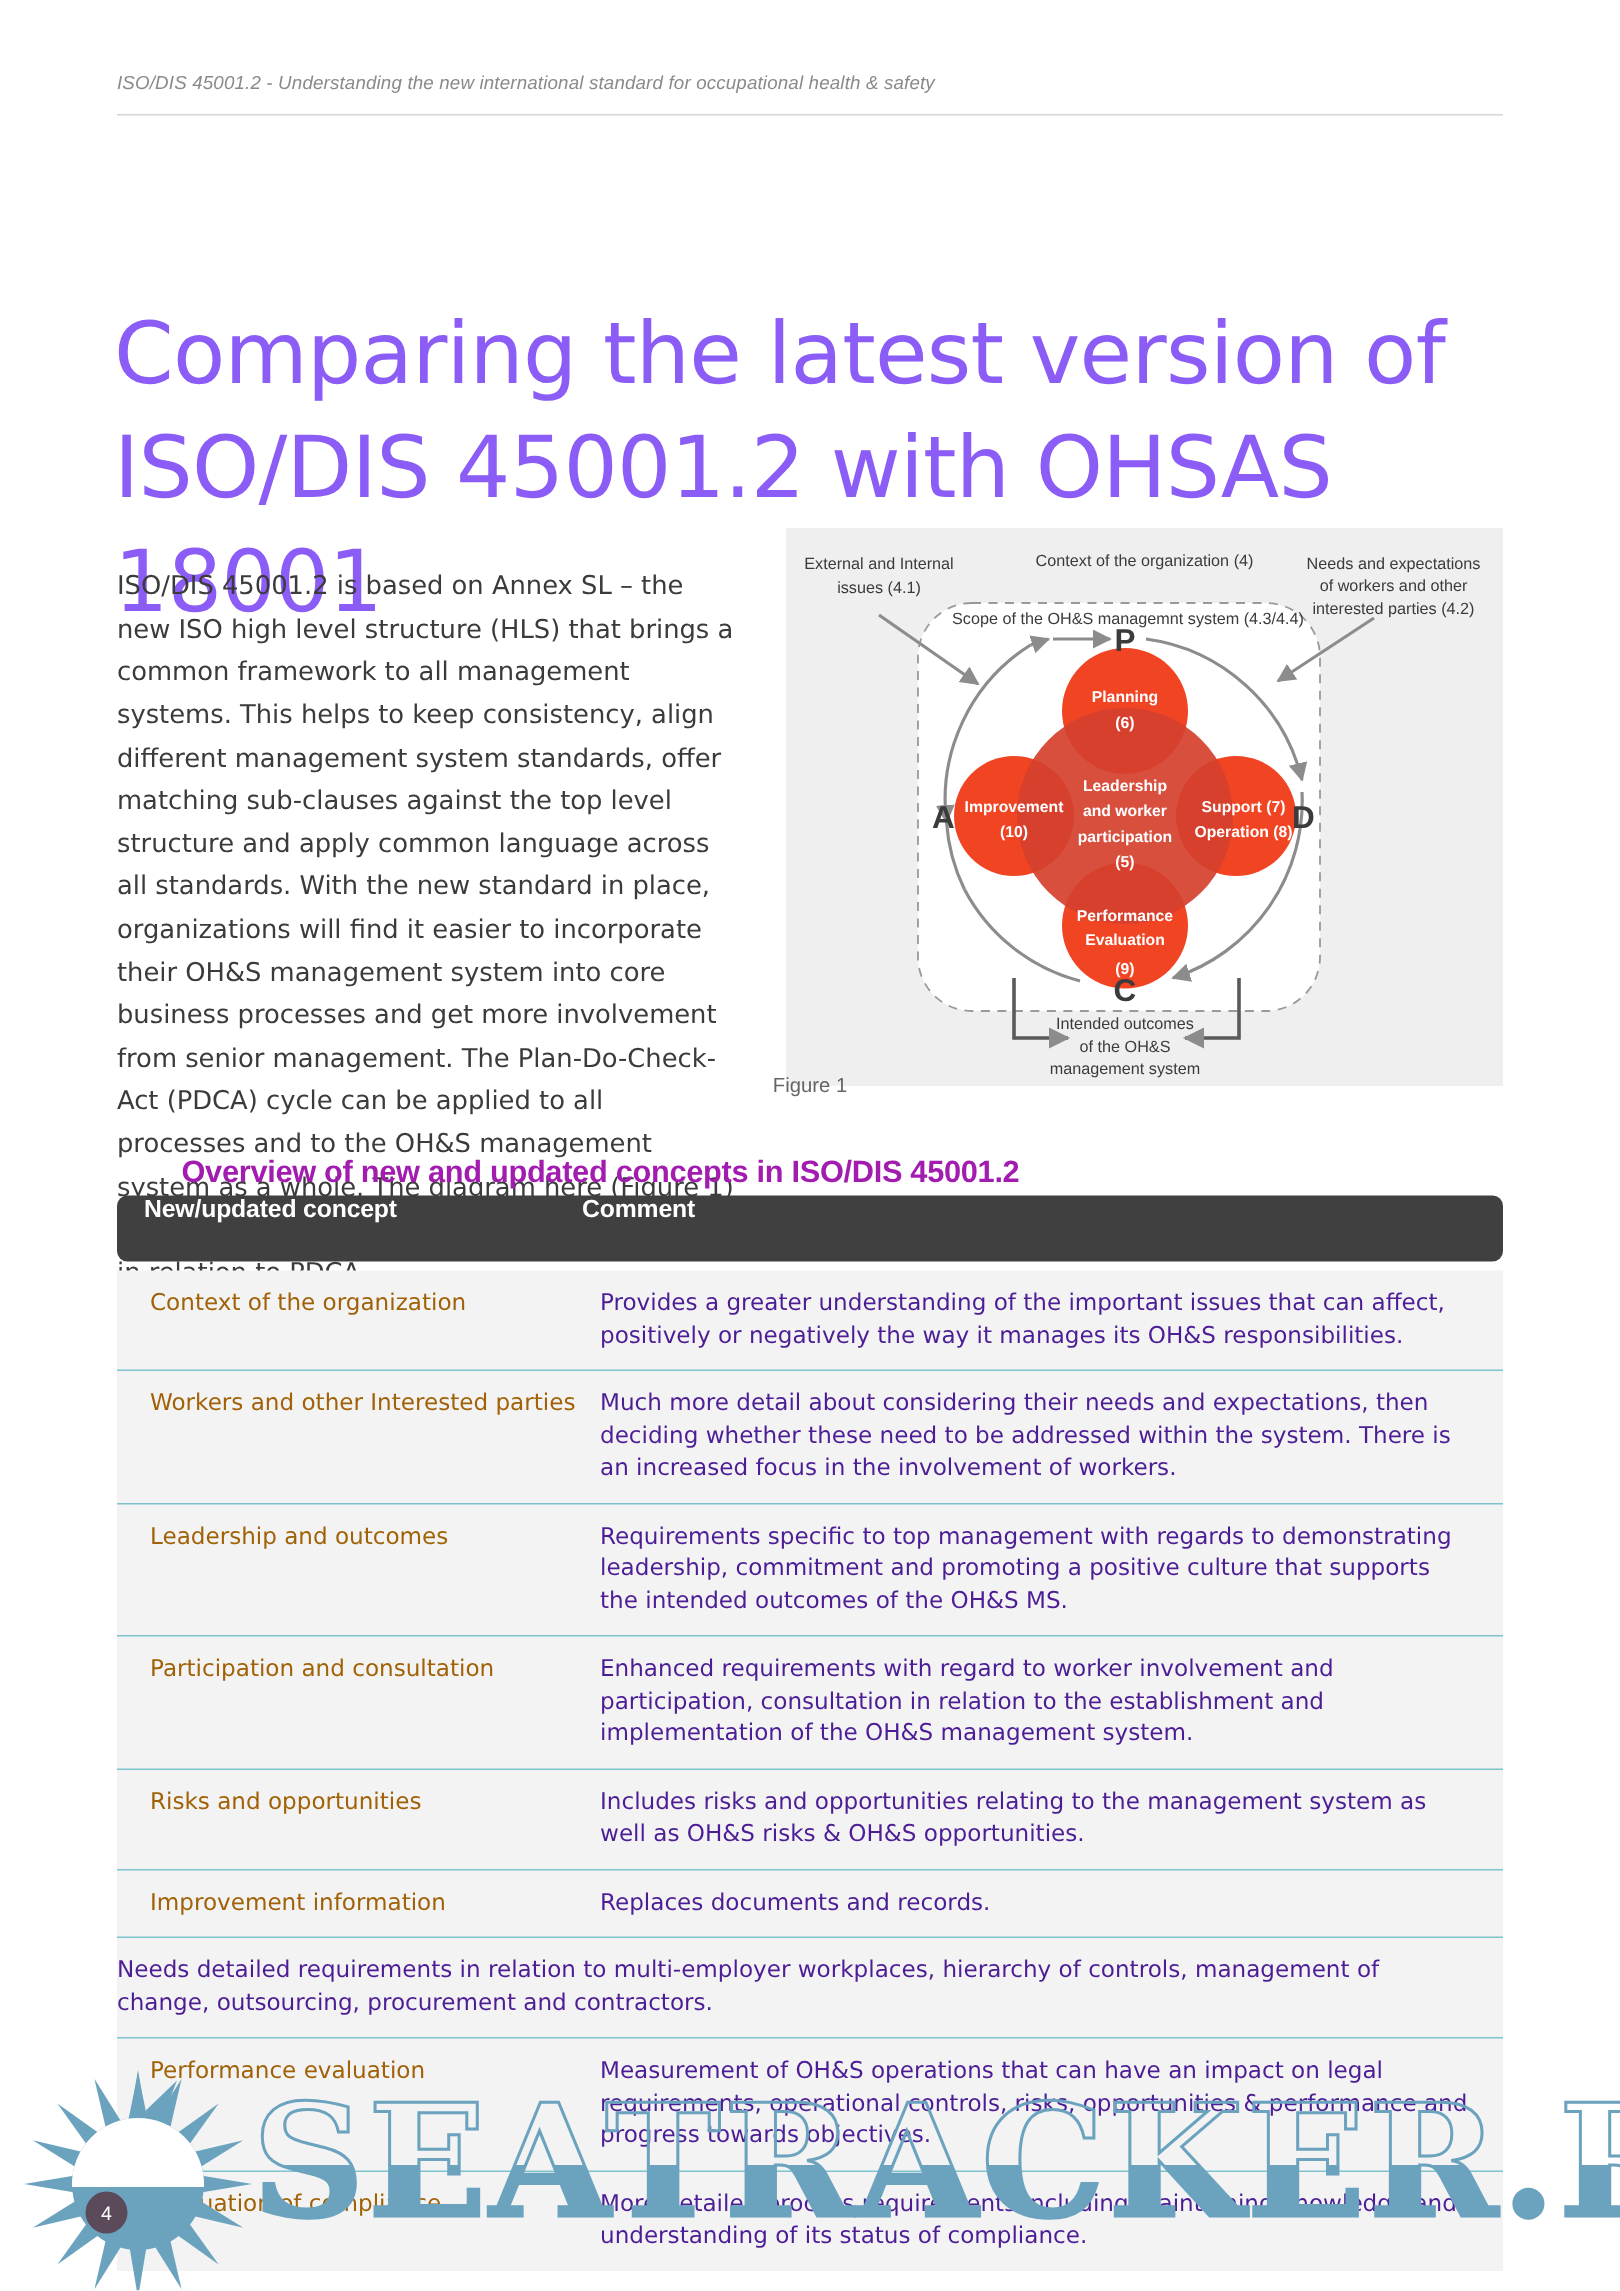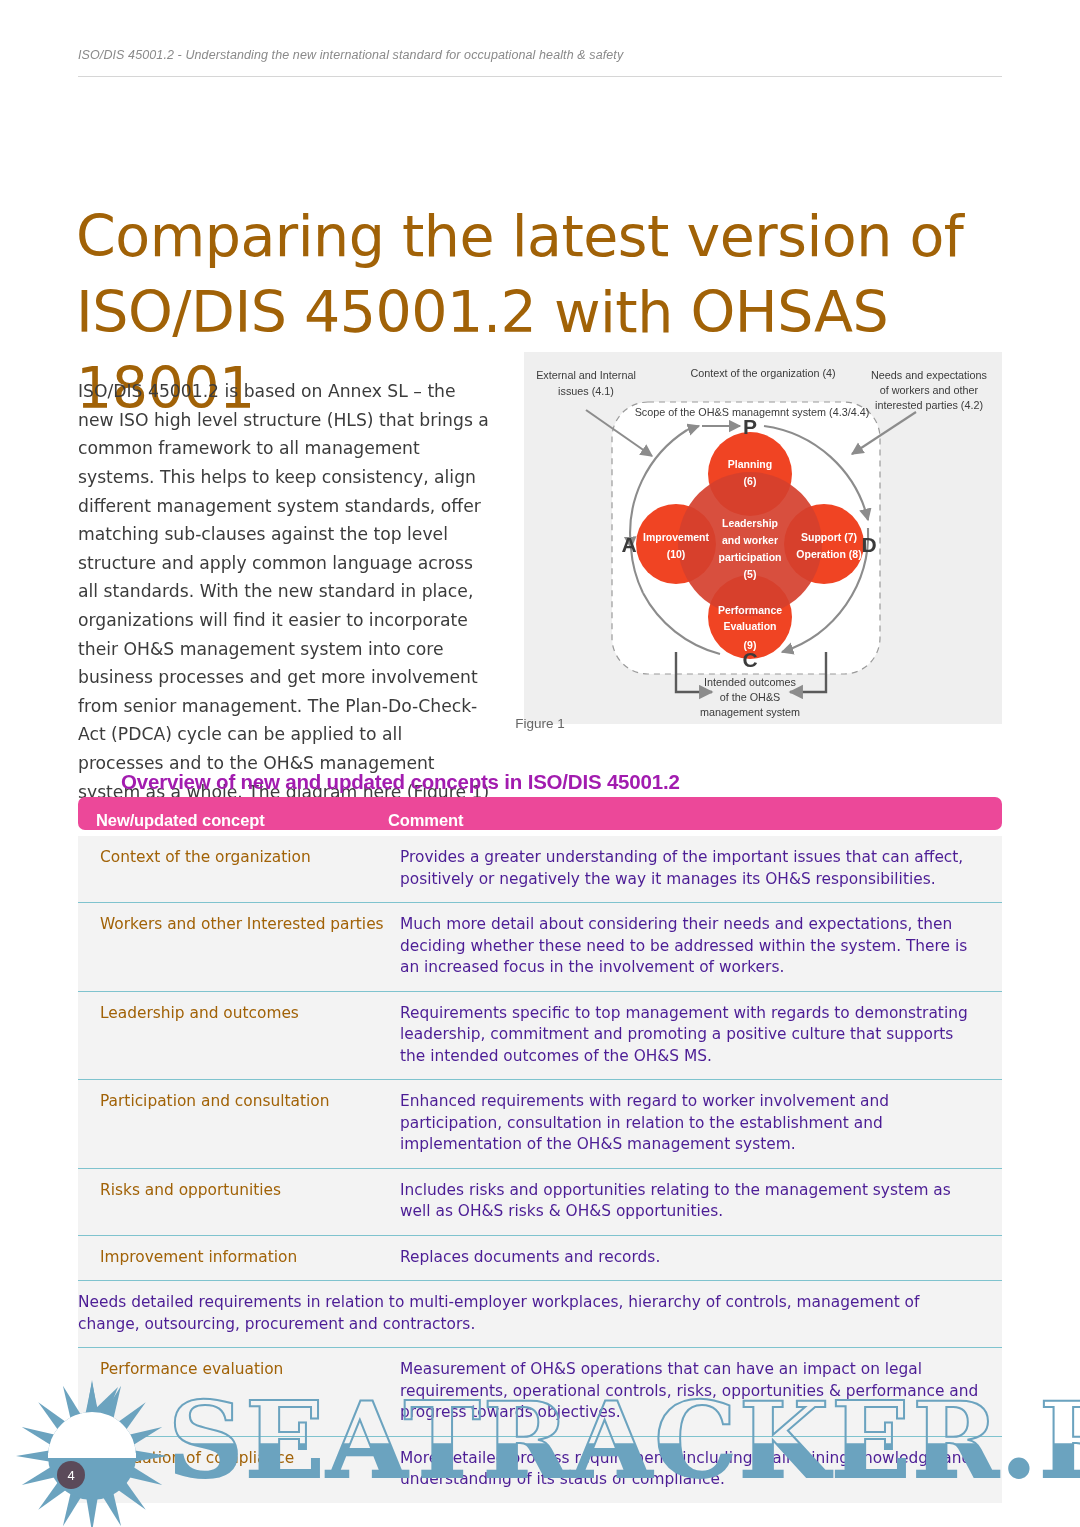--- a/index.html
+++ b/index.html
@@ -22,21 +22,21 @@
     white-space:nowrap;
   }
   .runhead-rule {
     position:absolute; left:78px; top:76px; width:924px; height:1px;
     background:#d6d6d6;
   }
 
   
   .title {
     position:absolute; left:76px; top:160px; width:940px;
-    color:#a16207;
+    color:#8b5cf6;
     font-size:57px; line-height:76px;
     font-weight:400;
     font-family:"DejaVu Sans", sans-serif;
     letter-spacing:-0.5px;
   }
   .title span { display:block; }
 
   
   .intro {
     position:absolute; left:78px; top:360px; width:412px;
@@ -61,22 +61,22 @@
     position:absolute; left:78px; top:753px;
     color:#a21caf; font-size:20.5px; font-weight:bold;
     font-family:Liberation Sans, sans-serif;
     letter-spacing:-0.2px;
     margin-left:43px;
   }
 
   
   .tbl-wrap { position:absolute; left:78px; top:797px; width:924px; }
   .tbl-head {
-    background:#ec4899; border-radius:7px;
-    height:33px; display:flex; align-items:flex-end;
+    background:#404040; border-radius:7px;
+    height:44px; display:flex; align-items:flex-start;
     color:#ffffff; font-weight:bold; font-size:16.5px;
     letter-spacing:-0.1px;
   }
   .tbl-head .c1 { width:310px; padding-left:18px; }
   .tbl-head .c2 { flex:1; }
 
   .tbl-body { background:#f3f3f3; margin-top:6px; }
   .trow { display:flex; border-top:1.6px solid #7fc3ce; }
   .trow:first-child { border-top:none; }
   .tcell-1 {

